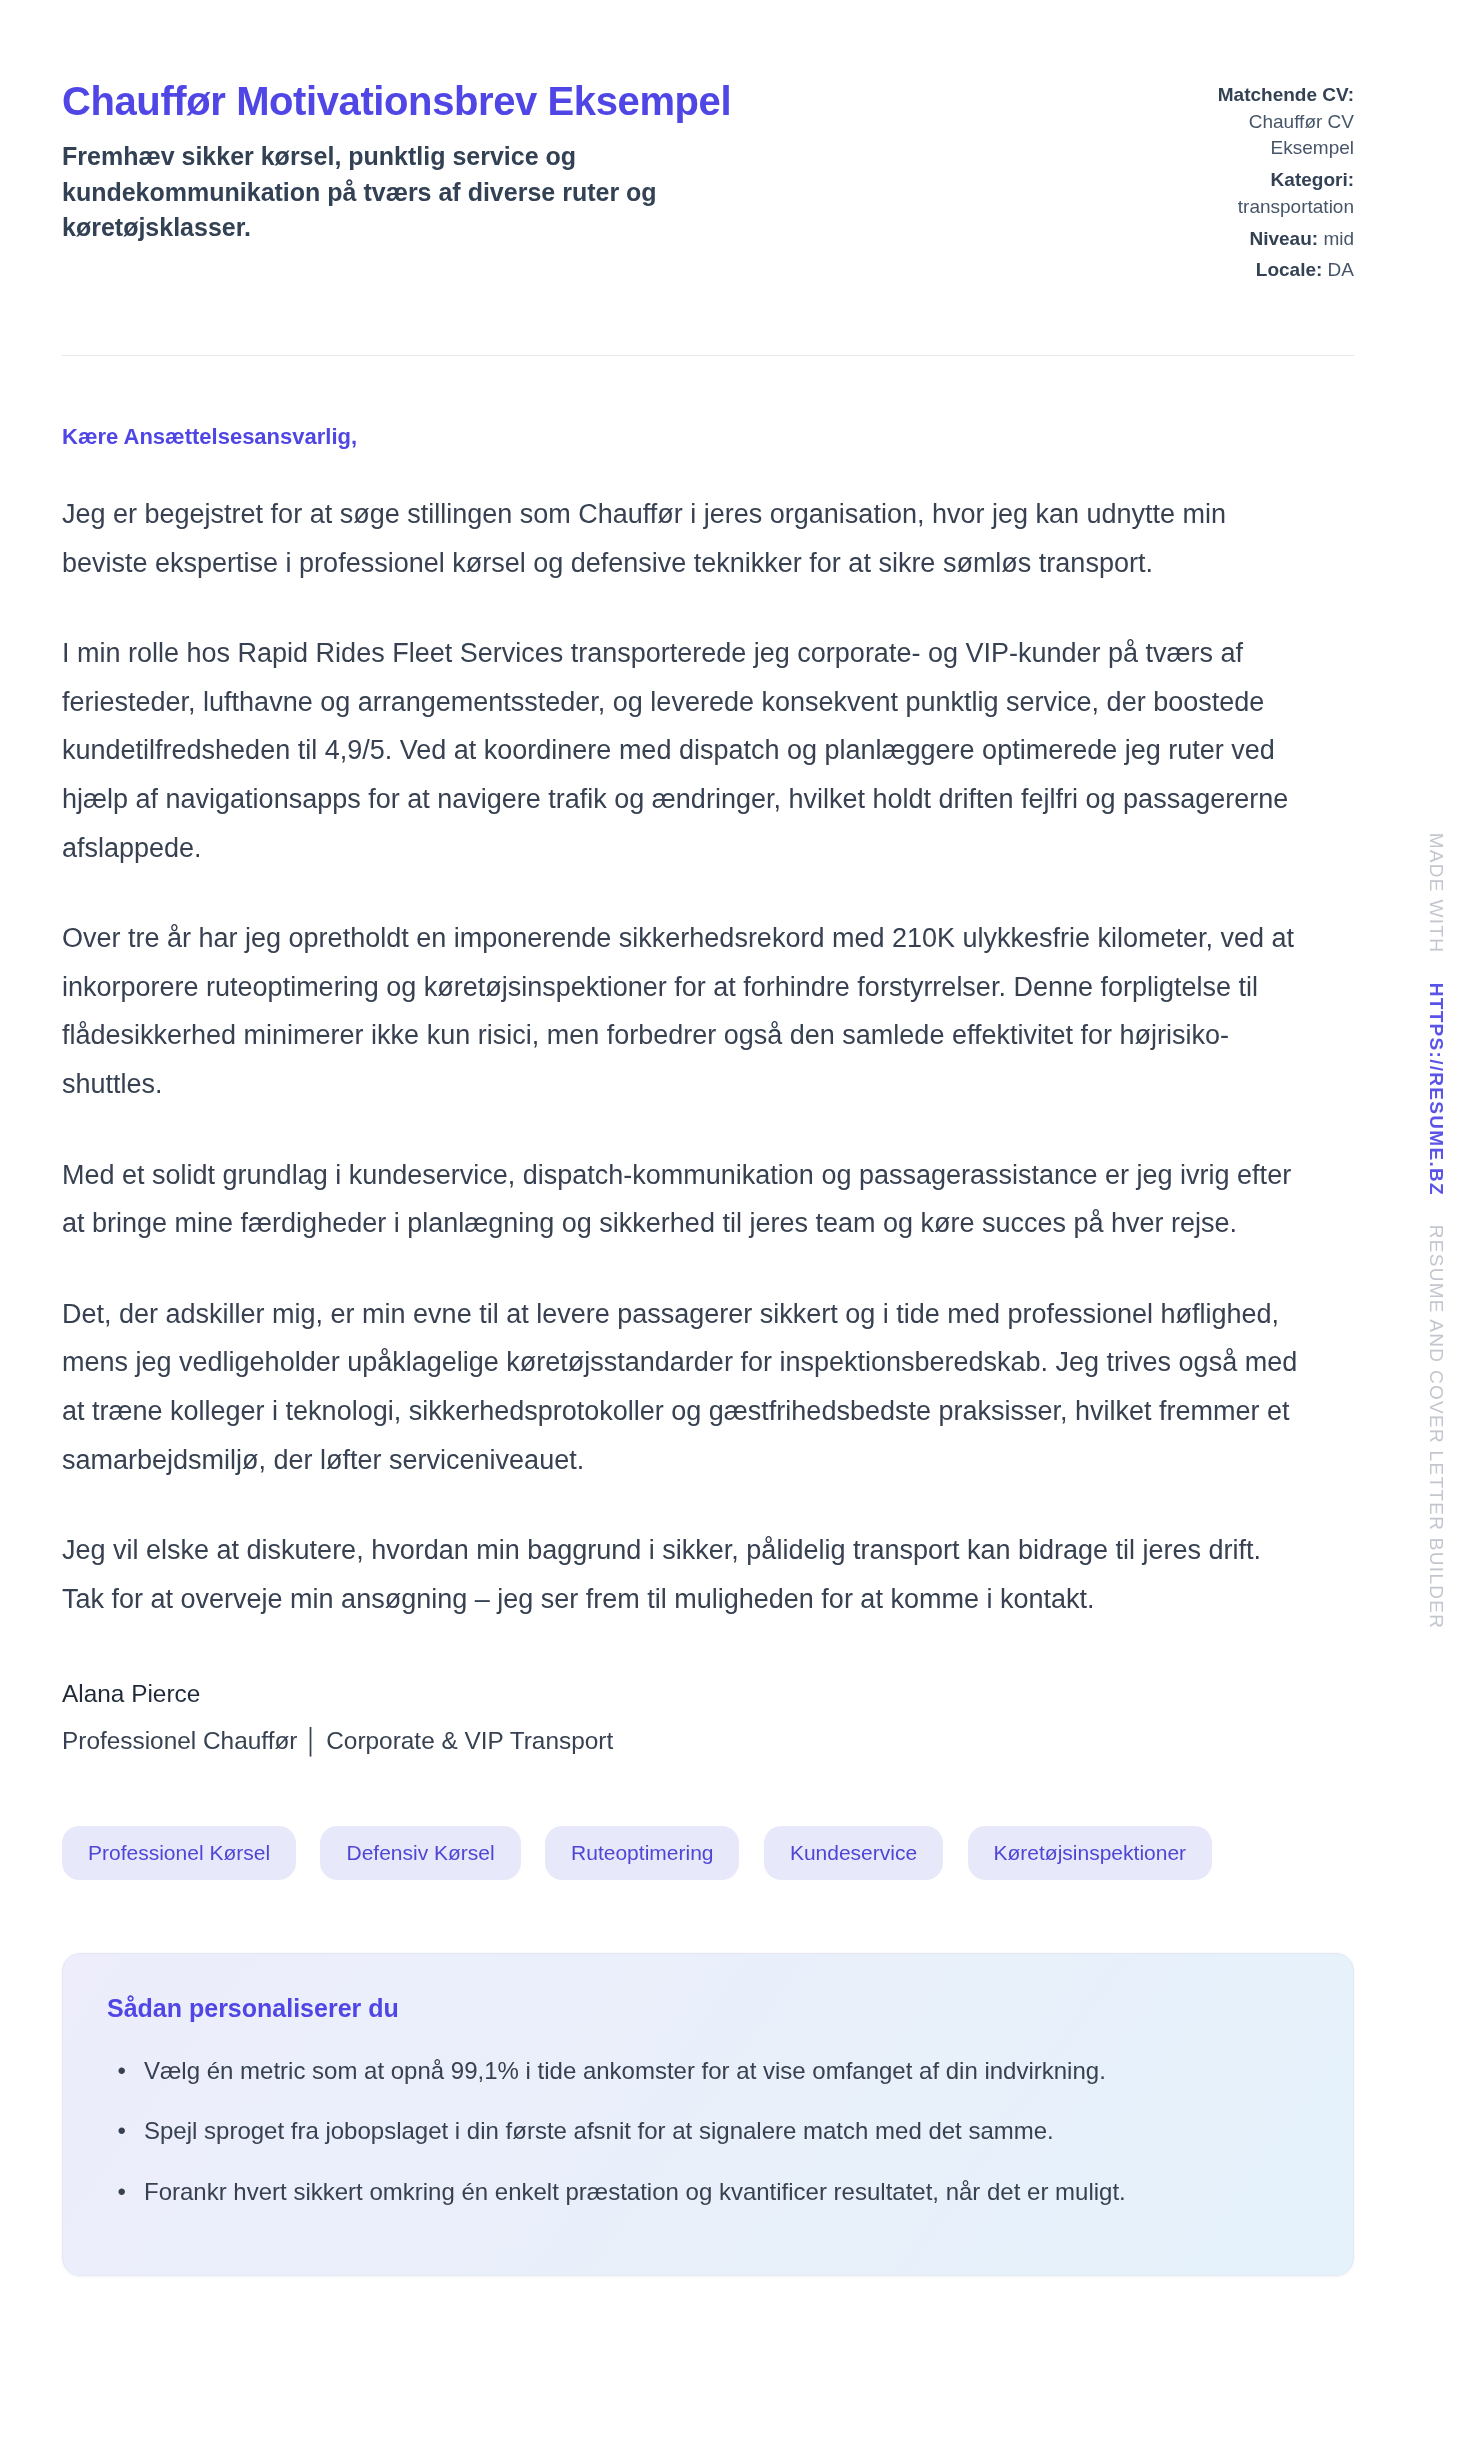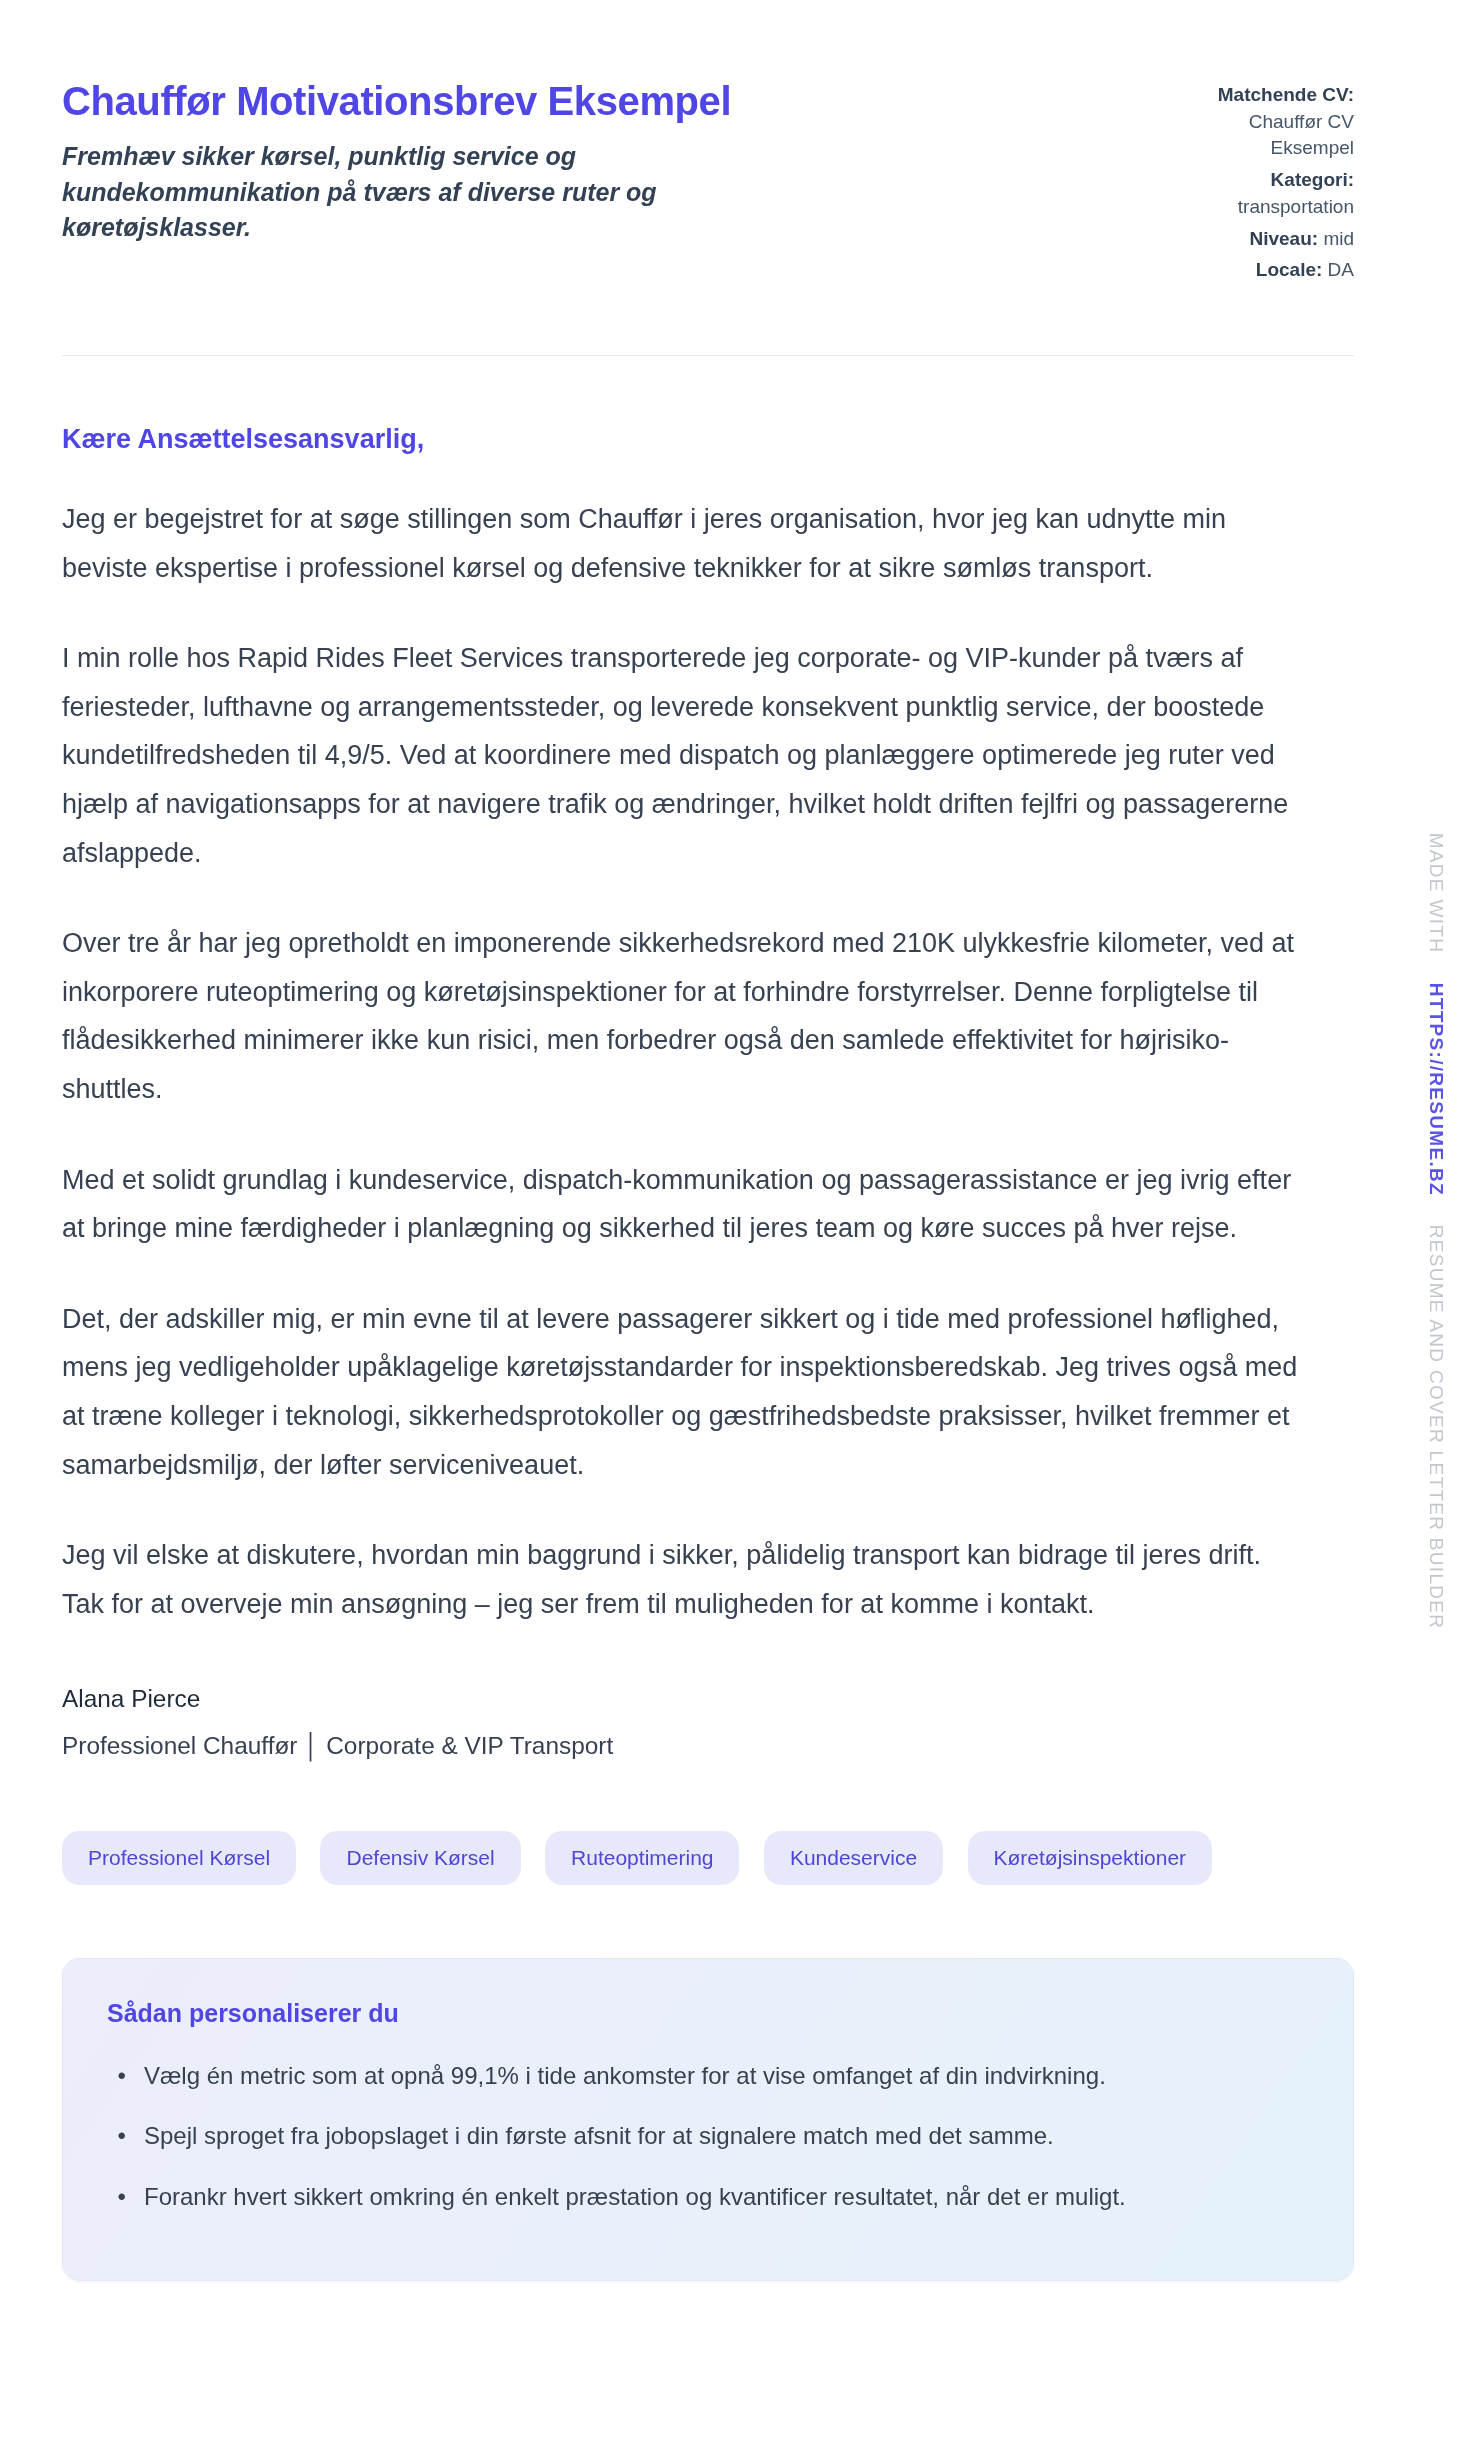--- a/index.html
+++ b/index.html
@@ -30,21 +30,20 @@
     letter-spacing: -0.4px;
     line-height: 1.2;
   }
   .page-subtitle {
     margin-top: 14px;
     font-size: 25px;
     font-weight: bold;
     color: #334155;
     line-height: 1.42;
     max-width: 771px;
-    font-style: italic;
   }
   .header-meta {
     width: 183px;
     flex: 0 0 auto;
     text-align: right;
     font-size: 19px;
     line-height: 1.4;
     color: #475569;
     padding-top: 5.2px;
   }
@@ -53,21 +52,21 @@
   .divider {
     border: none;
     border-top: 1.7px solid #e7e9ee;
     margin: 66px 0 0 0;
   }
   
   .letter { margin-top: 68px; max-width: 1236px; }
   .greeting {
     color: #4f46e5;
     font-weight: bold;
-    font-size: 27px;
+    font-size: 22px;
     margin-bottom: 40px;
   }
   .para {
     font-size: 27px;
     line-height: 1.8;
     color: #374151;
     margin-bottom: 42px;
   }
   .sig-name {
     margin-top: 57px;

